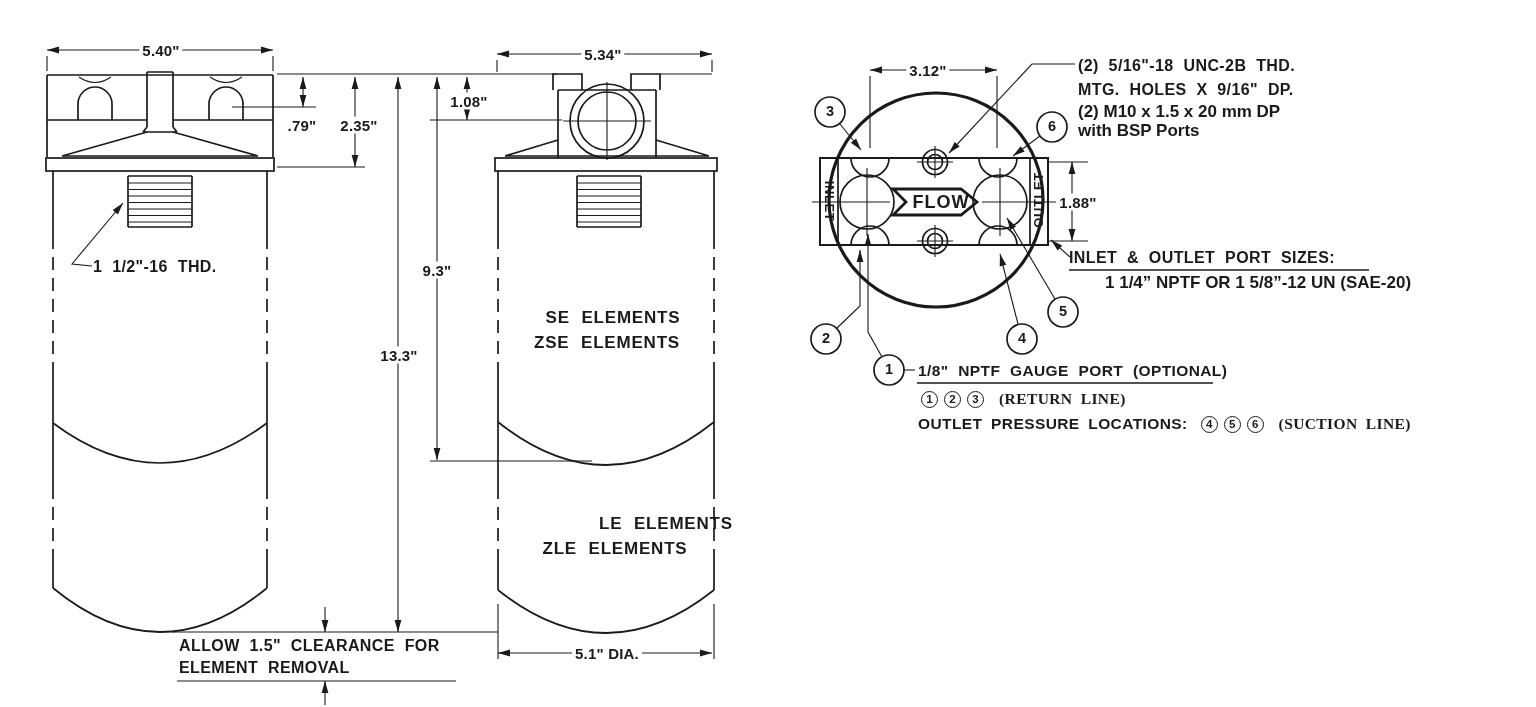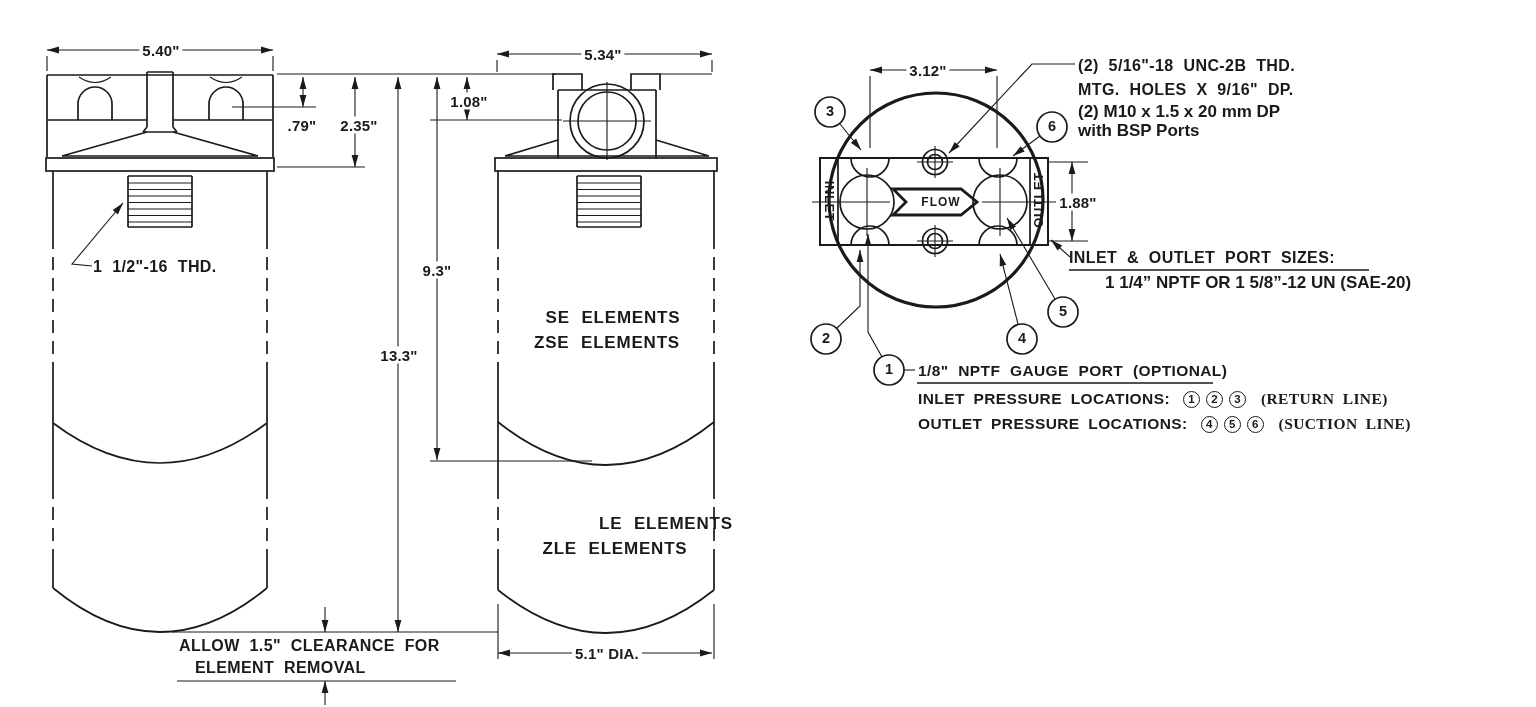--- a/index.html
+++ b/index.html
@@ -18,21 +18,21 @@
   .t{position:absolute;color:#1a1a1a;font-weight:700;white-space:nowrap;z-index:3;}
   .dim{font-size:15px;background:#fff;padding:0 3px;transform:translate(-50%,-50%);letter-spacing:.2px;}
   .lft{transform:translateY(-50%);}
   .caps{letter-spacing:.4px;word-spacing:5px;}
   .f15{font-size:15.5px;}
   .f16{font-size:16px;}
   .f17{font-size:17px;}
   .elab{font-size:17px;letter-spacing:.8px;word-spacing:6px;transform:translate(-50%,-50%);}
   .vcw{transform:translate(-50%,-50%) rotate(90deg);font-size:13px;letter-spacing:.6px;}
   .vccw{transform:translate(-50%,-50%) rotate(-90deg);font-size:13px;letter-spacing:.6px;}
-  .flow{font-size:12px;letter-spacing:1px;transform:translate(-50%,-50%);}
+  .flow{font-size:18px;letter-spacing:1px;transform:translate(-50%,-50%);}
   .bnum{font-size:14.5px;transform:translate(-50%,-54%);}
   .prow{display:flex;align-items:center;font-size:15.5px;letter-spacing:.4px;word-spacing:4px;}
   .prow .plabel{margin-right:10px;}
   .prow .psuffix{margin-left:12px;font-family:Liberation Serif, serif;}
   .loc{display:inline-block;box-sizing:border-box;width:17px;height:17px;border:1.5px solid #1a1a1a;
        border-radius:50%;font-size:11.5px;line-height:14px;text-align:center;
        letter-spacing:0;word-spacing:0;margin:0 3px;}
 </style>
 </head>
 <body>
@@ -135,21 +135,21 @@
       <path class="ul" d="M1069,270 H1369"></path>
     </g>
   </svg>
 
   <span class="t dim" style="left:161px;top:50px;">5.40"</span>
   <span class="t dim" style="left:302px;top:125px;">.79"</span>
   <span class="t dim" style="left:359px;top:125px;">2.35"</span>
   <span class="t dim" style="left:399px;top:355px;">13.3"</span>
   <span class="t lft caps f16" style="left:93px;top:267px;">1 1/2"-16 THD.</span>
   <span class="t lft caps f16" style="left:179px;top:646px;">ALLOW 1.5" CLEARANCE FOR</span>
-  <span class="t lft caps f16" style="left:179px;top:668px;margin-left:16px;">ELEMENT REMOVAL</span>
+  <span class="t lft caps f16" style="left:179px;top:668px;">ELEMENT REMOVAL</span>
 
   <span class="t dim" style="left:603px;top:54px;">5.34"</span>
   <span class="t dim" style="left:469px;top:101px;">1.08"</span>
   <span class="t dim" style="left:437px;top:270px;">9.3"</span>
   <span class="t dim" style="left:607px;top:653px;">5.1" DIA.</span>
   <span class="t elab" style="left:613px;top:318px;">SE ELEMENTS</span>
   <span class="t elab" style="left:607px;top:343px;">ZSE ELEMENTS</span>
   <span class="t elab" style="left:620px;top:524px;margin-left:46px;">LE ELEMENTS</span>
   <span class="t elab" style="left:615px;top:549px;">ZLE ELEMENTS</span>
 
@@ -168,21 +168,20 @@
 
   <span class="t lft caps f16" style="left:1078px;top:66px;">(2) 5/16"-18 UNC-2B THD.</span>
   <span class="t lft caps f16" style="left:1078px;top:90px;">MTG. HOLES X 9/16" DP.</span>
   <span class="t lft f17" style="left:1078px;top:112px;">(2) M10 x 1.5 x 20 mm DP</span>
   <span class="t lft f17" style="left:1078px;top:131px;">with BSP Ports</span>
   <span class="t lft caps f16" style="left:1069px;top:258px;">INLET &amp; OUTLET PORT SIZES:</span>
   <span class="t lft f17" style="left:1069px;top:283px;margin-left:36px;">1 1/4” NPTF OR 1 5/8”-12 UN (SAE-20)</span>
   <span class="t lft caps f15" style="left:918px;top:371px;">1/8" NPTF GAUGE PORT (OPTIONAL)</span>
 
   <div class="t lft prow" style="left:918px;top:399px;">
-    <span class="plabel">INLET PRESSURE LOCATIONS:</span>
     <span class="loc">1</span>
     <span class="loc">2</span>
     <span class="loc">3</span>
     <span class="psuffix">(RETURN LINE)</span>
   </div>
   <div class="t lft prow" style="left:918px;top:424px;">
     <span class="plabel">OUTLET PRESSURE LOCATIONS:</span>
     <span class="loc">4</span>
     <span class="loc">5</span>
     <span class="loc">6</span>

